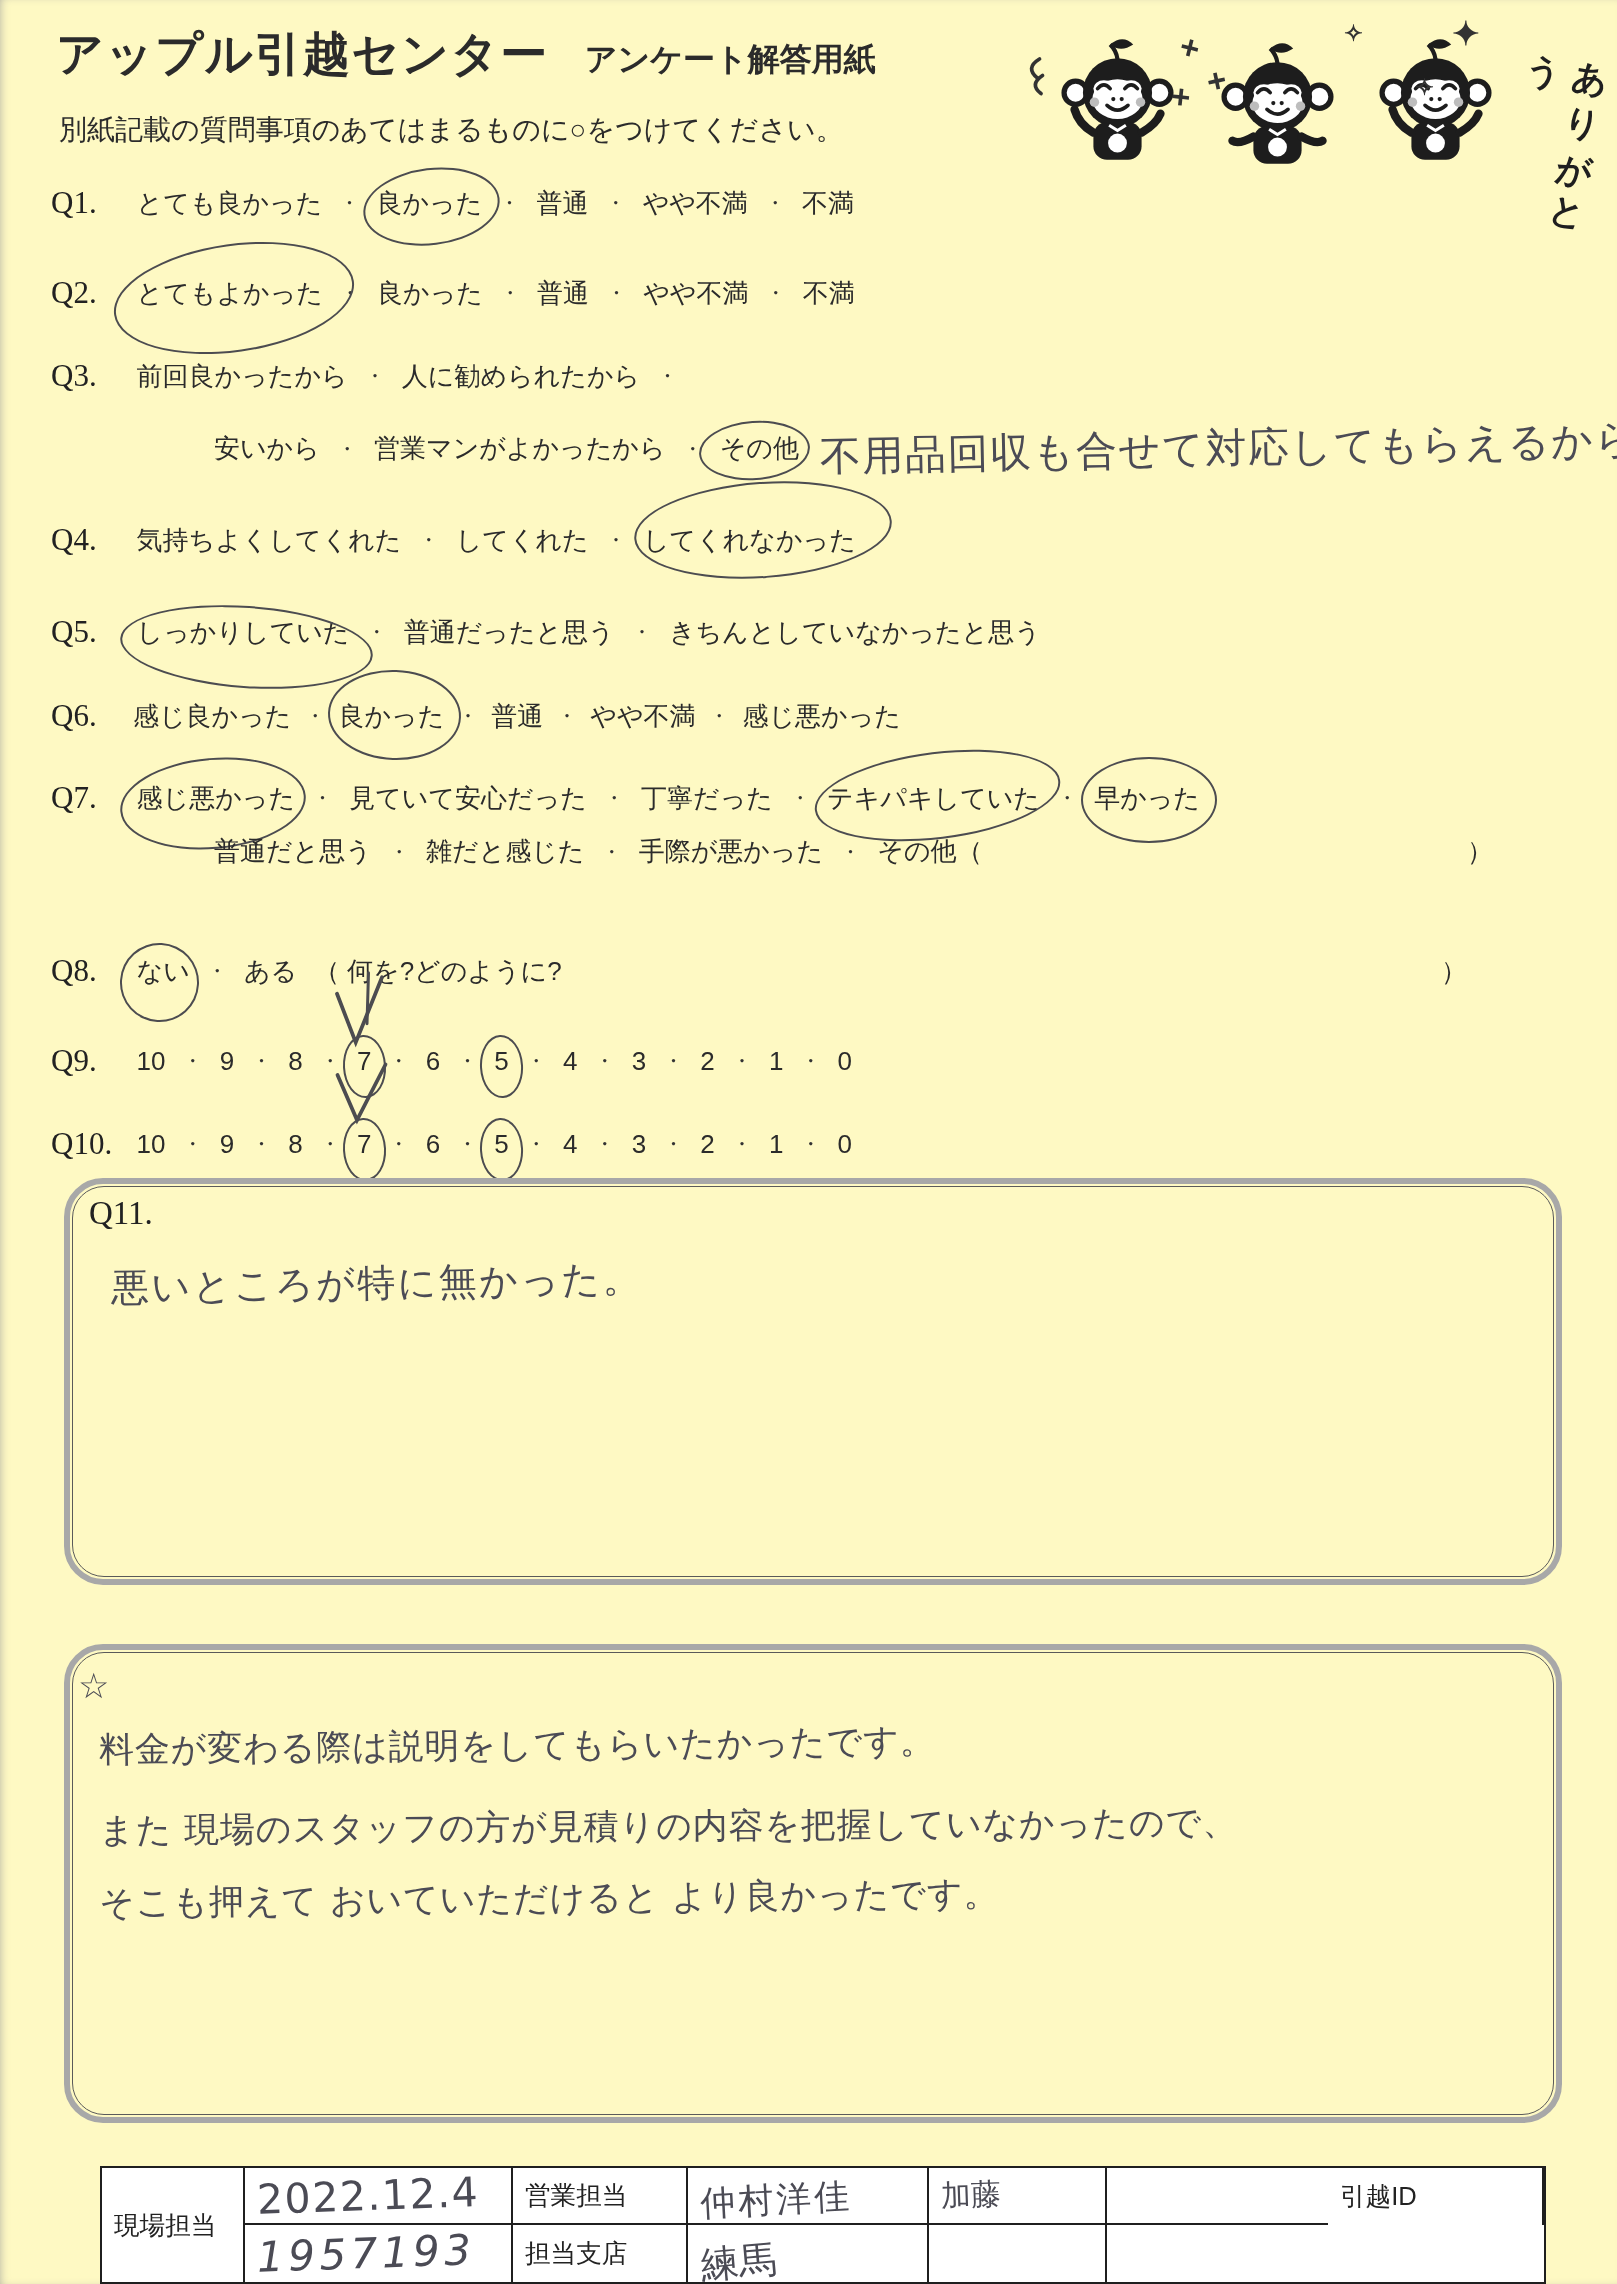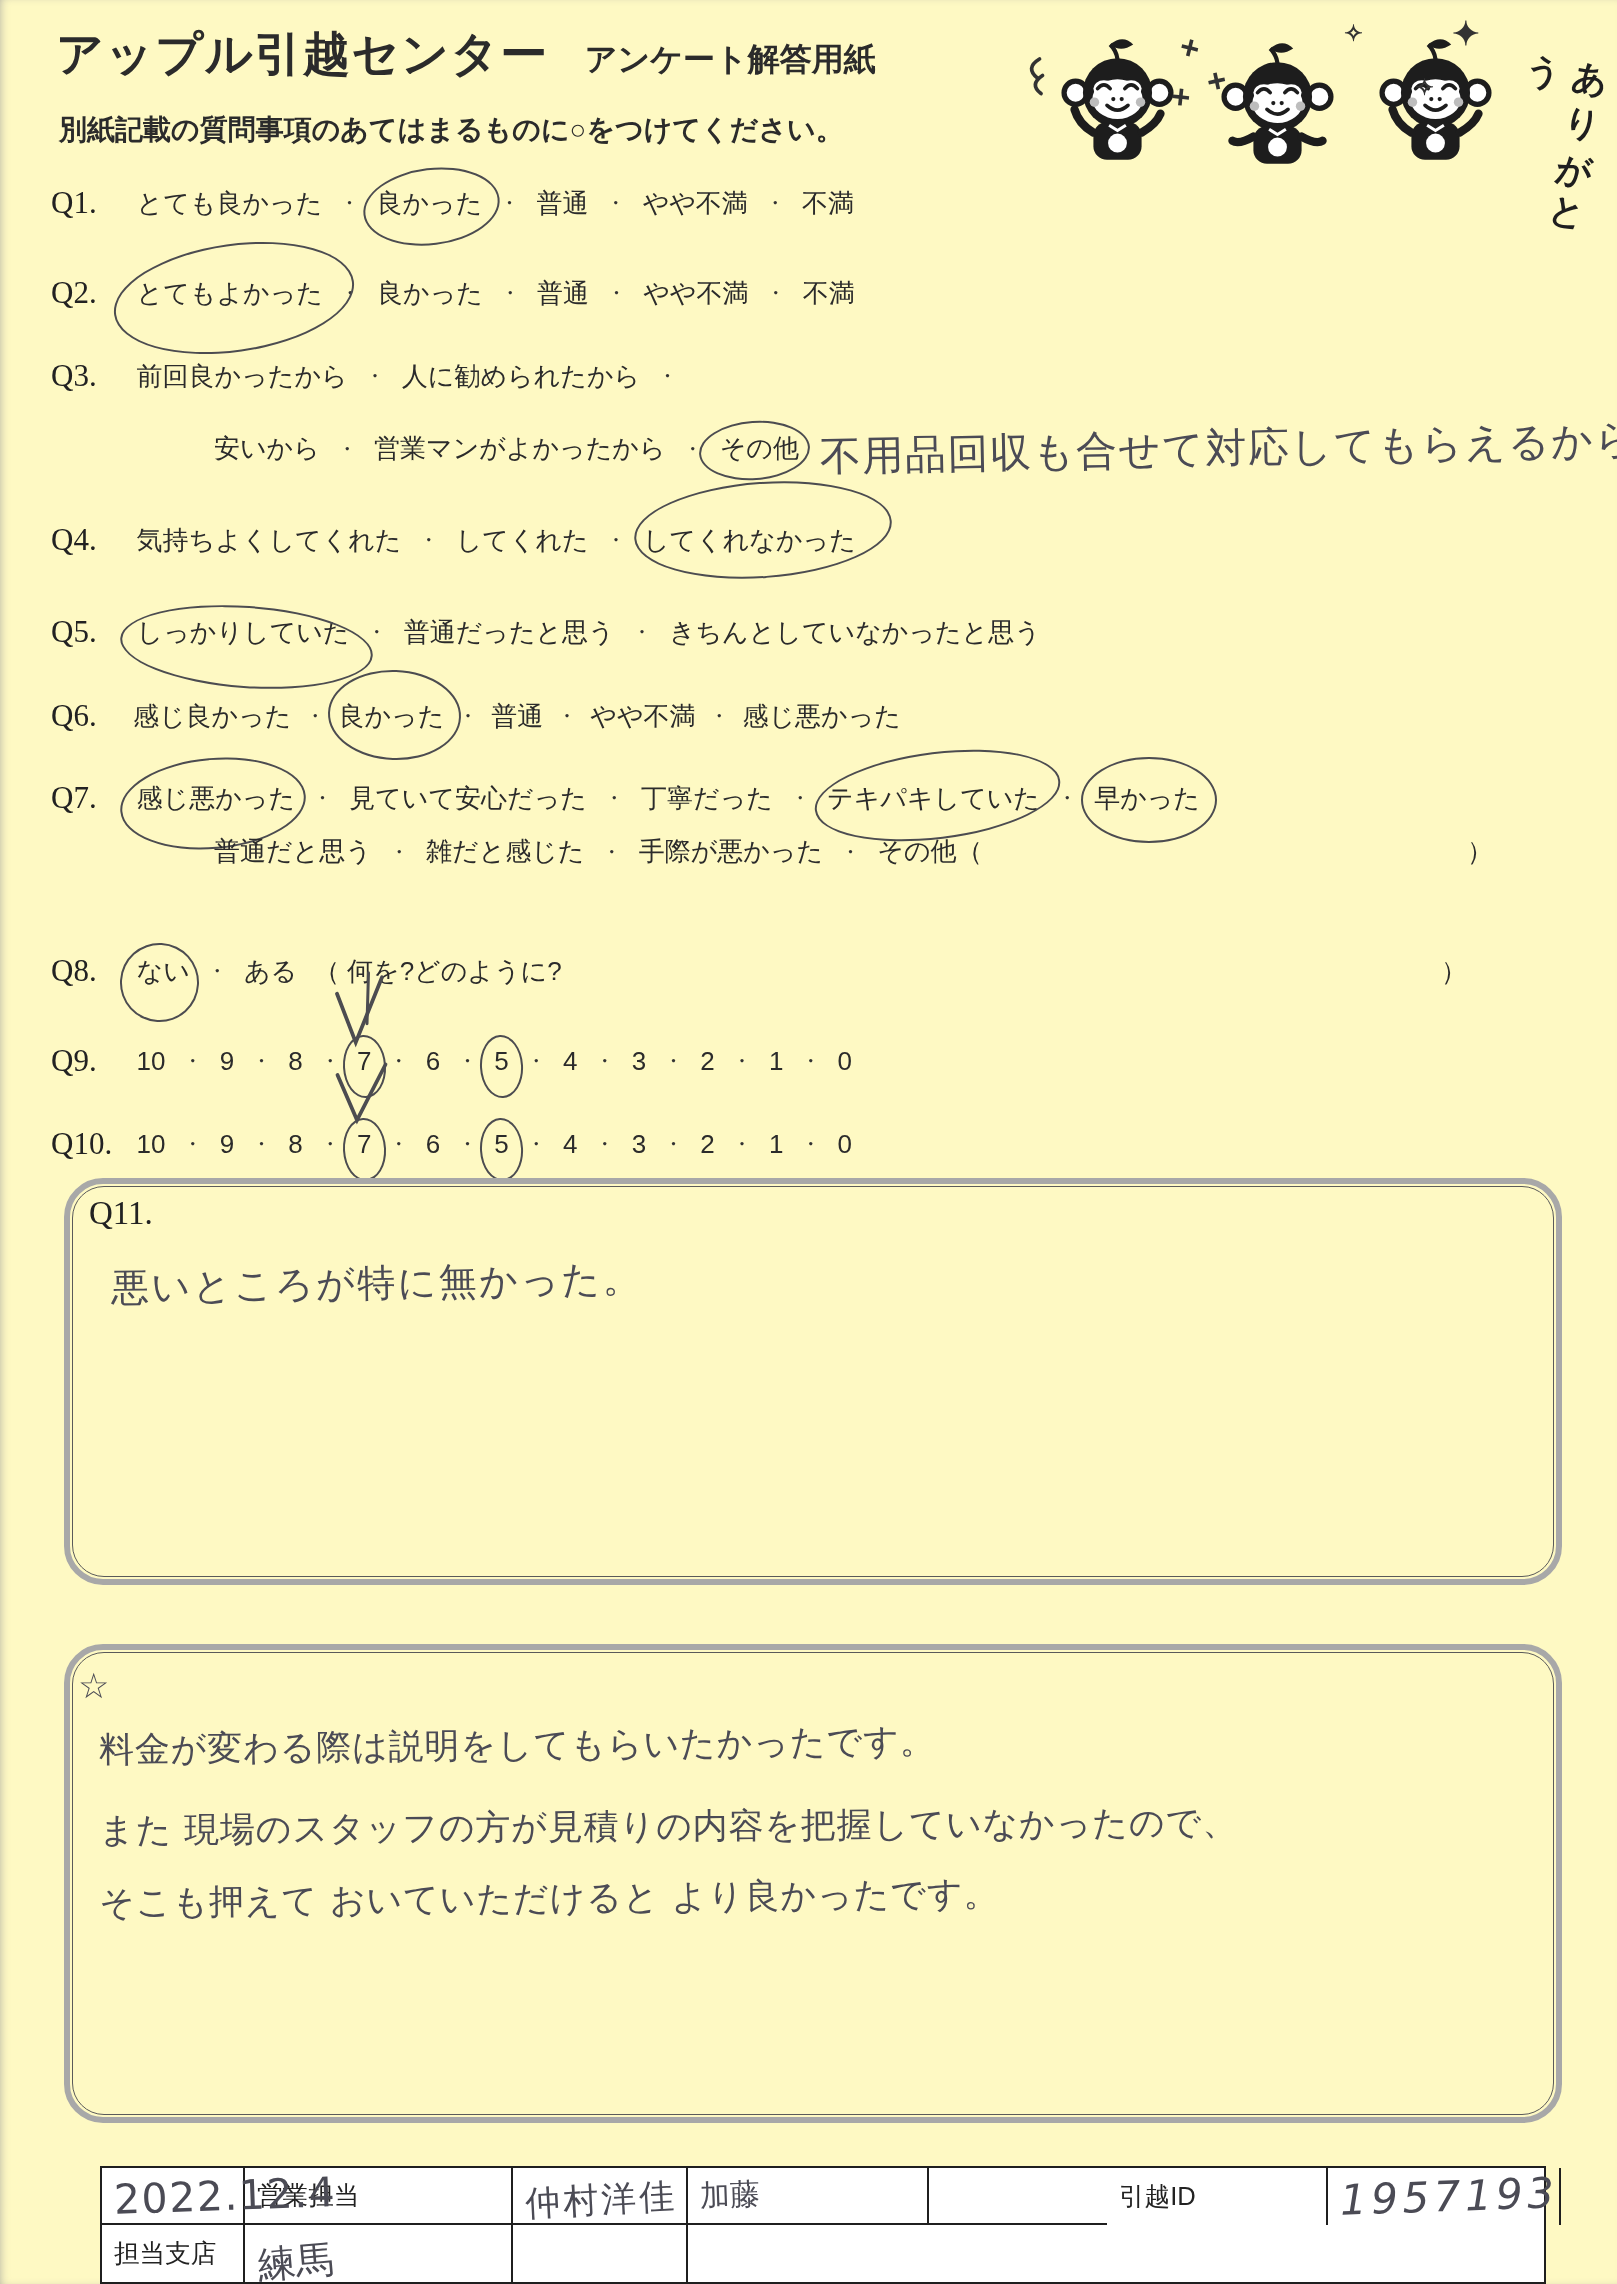--- a/index.html
+++ b/index.html
@@ -5,21 +5,21 @@
   html,body{margin:0;padding:0;background:#e9e9e9;}
   .page{
     position:relative; width:1617px; height:2284px; background:#fef9c3;
     font-family:"Liberation Sans", sans-serif; color:#2e2e2e; overflow:hidden;
     box-shadow:inset 4.5px 0 10.5px -6px #9a9a9a;
   }
   
   .titlebar{position:absolute; left:56px; top:22.6px; display:flex; align-items:baseline; gap:36px; white-space:nowrap;}
   .brand{font-size:47px; font-weight:bold; letter-spacing:1.5px; color:#2b2b2b;}
   .formtitle{font-size:32px; font-weight:bold; color:#2b2b2b;}
-  .instruction{position:absolute; left:59px; top:111px; font-size:28px; color:#2b2b2b;font-weight:bold;}
+  .instruction{position:absolute; left:59px; top:111px; font-size:28px; color:#2b2b2b;}
   
   .row{position:absolute; left:51px; display:flex; align-items:center; gap:16.6px; font-size:26px; white-space:nowrap;}
   .qlabel{font-family:"Liberation Serif", serif; font-size:31px; width:69px; flex:none; color:#222;}
   .indent{left:214px;}
   .sep{font-size:21px; color:#333;}
   .opt{color:#2b2b2b;}
   .num{color:#2b2b2b;}
   .rparen{margin-left:auto; color:#2b2b2b;}
   
   .circled{position:relative;}
@@ -350,20 +350,23 @@
   <div class="ftable">
     <div class="cell rb">
       <span class="hw hw-date">2022.12.4</span>
     </div>
     <div class="cell rb">
       <span class="flabel">営業担当</span>
     </div>
     <div class="cell rb">
       <span class="hw hw-sales">仲村洋佳</span>
     </div>
+    <div class="cell site-cell">
+      <span class="flabel">現場担当</span>
+    </div>
     <div class="cell rb">
       <span class="hw hw-site">加藤</span>
     </div>
     <div class="cell rb last"></div>
 
     <div class="cell">
       <span class="flabel">引越ID</span>
     </div>
     <div class="cell">
       <span class="hw hw-id">1957193</span>

